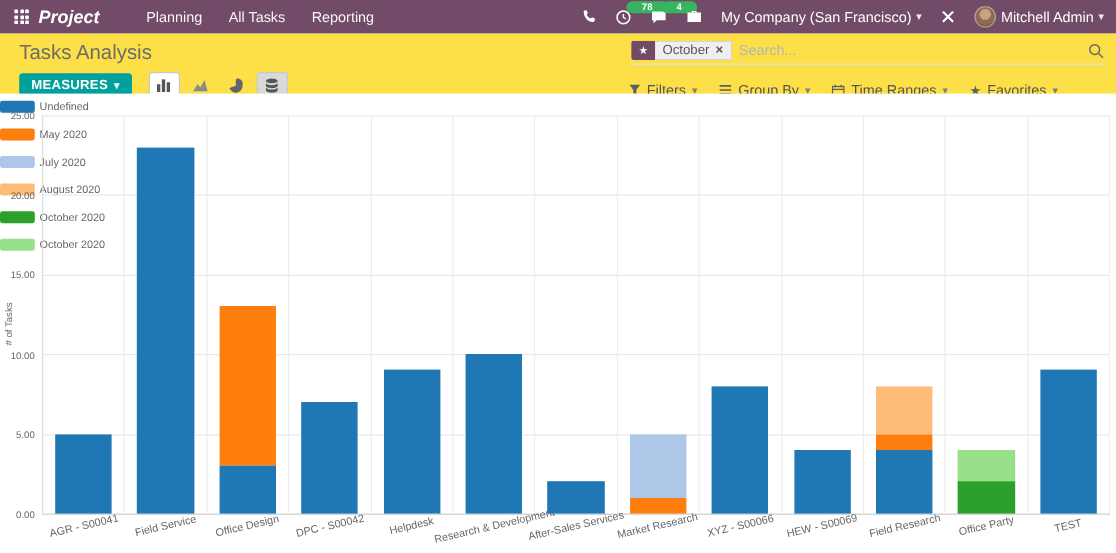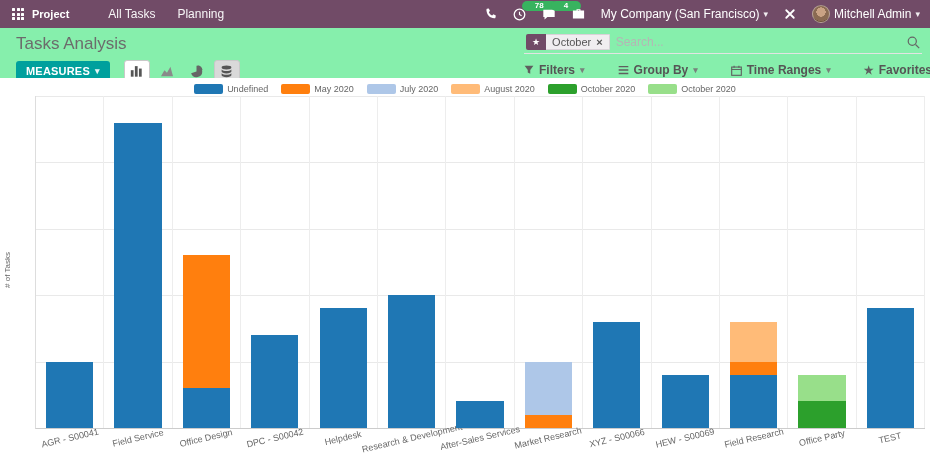--- a/index.html
+++ b/index.html
@@ -4,61 +4,61 @@
 <style>
   * { box-sizing: border-box; margin: 0; padding: 0; }
   html,body { width:930px; height:461px; overflow:hidden; background:#fff;
     font-family:"Liberation Sans", sans-serif; }
 
   
   .navbar { height:28px; background:var(--navbar-bg,#714b67); display:flex; align-items:center;
     color:#fff; font-size:12px; padding:0 10px; }
   .apps-grid { display:grid; grid-template-columns:repeat(3,3px); grid-gap:1.5px; margin:0 8px 0 2px; cursor:pointer; }
   .apps-grid i { width:3px; height:3px; background:#fff; border-radius:0.5px; }
-  .brand { font-weight:bold; font-size:11px; margin-right:28px; cursor:pointer; }
+  .brand { font-weight:bold; font-size:15px; margin-right:28px; cursor:pointer;font-style:italic; }
   .nav-item { padding:0 11px; line-height:28px; cursor:pointer; color:rgba(255,255,255,.95); }
   .nav-right { margin-left:auto; display:flex; align-items:center; gap:16px; }
   .nav-ico { position:relative; display:inline-flex; align-items:center; cursor:pointer; }
   .nav-ico svg { display:block; }
   .badge { position:absolute; top:-7px; left:9px; background:var(--badge-green,#38b35f); color:#fff;
     font-size:8px; font-weight:bold; border-radius:7px; padding:1px 13px; line-height:1; }
   .company, .user { display:flex; align-items:center; gap:4px; cursor:pointer; white-space:nowrap; }
   .caret { font-size:9px; opacity:.9; }
   .avatar { width:18px; height:18px; border-radius:50%;
     background:radial-gradient(circle at 50% 38%, #c9a284 0 36%, #8a6a52 37% 70%, #6f4f3a 71%); border:1px solid rgba(255,255,255,.4); }
 
   
   .control-panel { border-bottom:3px solid #ec4899; display:grid; grid-template-columns:1fr 398px;
-    padding:5px 8px 7px 16px; grid-row-gap:6px; background:#86efac; }
+    padding:5px 8px 7px 16px; grid-row-gap:6px; background:#fde047; }
   .page-title { font-size:17px; color:#6c6c6c; align-self:center; }
   .searchview { display:flex; align-items:center; border-bottom:1px solid #e3e3e3; padding:1px 2px 3px 2px; }
   .facet { display:inline-flex; align-items:stretch; margin-right:6px; border-radius:2px; overflow:hidden; }
   .facet-ico { background:var(--navbar-bg,#714b67); color:#fff; font-size:9px; display:flex; align-items:center; padding:0 6px; }
   .facet-val { background:#f0eef0; border:1px solid #d9d2d8; border-left:none; color:#555; font-size:11px;
     display:flex; align-items:center; gap:5px; padding:1px 6px; }
   .facet-x { color:#555; font-weight:bold; font-size:11px; cursor:pointer; }
   .search-input { flex:1; border:none; outline:none; font-size:12px; color:#444; background:transparent; }
   .search-input::placeholder { color:#b5b5b5; }
   .btn-measures { background:var(--accent-teal,#00a09d); color:#fff; border:none; border-radius:3px;
     font-size:11px; font-weight:bold; padding:4px 10px; cursor:pointer; display:inline-flex; align-items:center; gap:5px;
     font-family:"Liberation Sans", sans-serif; letter-spacing:.2px; }
   .left-tools { display:flex; align-items:center; gap:6px; }
   .chart-btns { display:flex; align-items:center; gap:4px; margin-left:8px; }
   .icon-btn { width:26px; height:22px; display:flex; align-items:center; justify-content:center;
     background:transparent; border:1px solid transparent; border-radius:3px; cursor:pointer; color:#666; }
   .icon-btn.sel-border { border-color:#c9c9c9; background:#fff; }
   .icon-btn.sel-fill { background:#d9d9d9; border-color:#c9c9c9; }
-  .filter-row { display:flex; align-items:flex-start; gap:33px; font-size:12px; color:#555; padding-top:3px;font-weight:bold; }
+  .filter-row { display:flex; align-items:flex-end; gap:18px; font-size:12px; color:#555; padding-top:3px; }
   .filter-btn { display:flex; align-items:center; gap:5px; cursor:pointer; white-space:nowrap; }
   .filter-btn .caret { color:#777; }
   .star-glyph { color:#5f5f5f; font-size:11px; }
 
   
   .chart { position:absolute; top:78px; left:0; right:0; bottom:0; background:#fff; }
-  .legend { position:absolute; top:6px; left:0; right:0; display:flex; justify-content:center; gap:13px; }
+  .legend { position:absolute; top:6px; left:0; right:0; display:flex; justify-content:center; gap:13px;flex-direction:column; }
   .legend-item { display:flex; align-items:center; gap:4px; font-size:9px; color:#666; cursor:pointer; }
   .swatch { width:29px; height:10px; border-radius:2px; display:inline-block; }
   .y-axis { position:absolute; left:0; top:18px; bottom:32px; width:32px; }
   .ytick { position:absolute; right:3px; width:100%; text-align:right; font-size:8px; color:#666; line-height:9px; }
   .ylab { position:absolute; left:3px; top:50%; transform:translateY(-50%) rotate(180deg);
     writing-mode:vertical-rl; font-size:8px; color:#666; }
   .plot { position:absolute; left:35px; right:5px; top:18px; bottom:32px;
     border-left:1px solid #ddd; border-bottom:1px solid #ccc; display:flex; }
   .hgrid { position:absolute; left:0; right:0; height:1px; background:#e9e9e9; }
   .col { flex:1; position:relative; border-right:1px solid #ededed; }
@@ -77,22 +77,23 @@
       <i></i>
       <i></i>
       <i></i>
       <i></i>
       <i></i>
       <i></i>
       <i></i>
       <i></i>
   </span>
   <span class="brand">Project</span>
+  <span class="nav-item">Planning</span>
   <span class="nav-item">All Tasks</span>
-  <span class="nav-item">Planning</span>
+  <span class="nav-item">Reporting</span>
 
   <span class="nav-right">
     <span class="nav-ico">
       <svg width="12" height="12" viewBox="0 0 16 16" fill="#fff">
           <path d="M2.5 1 5 0.6l1.6 3.2-1.5 1.7c.8 1.9 2.5 3.6 4.4 4.4l1.7-1.5 3.2 1.6-.4 2.5c-.2.8-.9 1.4-1.7 1.3C6.5 13.3 2.7 9.5 2 3.7c-.1-.8-.3-1.9.5-2.7z"></path>
         </svg>
     </span>
     <span class="nav-ico">
       <svg width="13" height="13" viewBox="0 0 16 16">
           <circle cx="8" cy="8" r="6.5" fill="none" stroke="#fff" stroke-width="1.6"></circle>
@@ -235,20 +236,28 @@
       <span class="legend-item">
         <span class="swatch" style="background: rgb(44, 160, 44);"></span>
         <span>October 2020</span>
       </span>
       <span class="legend-item">
         <span class="swatch" style="background: rgb(152, 223, 138);"></span>
         <span>October 2020</span>
       </span>
     </div>
   <div class="ylab"># of Tasks</div>
+  <div class="y-axis">
+      <div class="ytick" style="top: calc(0% - 4px);">25.00</div>
+      <div class="ytick" style="top: calc(20% - 4px);">20.00</div>
+      <div class="ytick" style="top: calc(40% - 4px);">15.00</div>
+      <div class="ytick" style="top: calc(60% - 4px);">10.00</div>
+      <div class="ytick" style="top: calc(80% - 4px);">5.00</div>
+      <div class="ytick" style="top: calc(100% - 4px);">0.00</div>
+    </div>
   <div class="plot">
     <div class="hgrid" style="top:0%"></div>
     <div class="hgrid" style="top:20%"></div>
     <div class="hgrid" style="top:40%"></div>
     <div class="hgrid" style="top:60%"></div>
     <div class="hgrid" style="top:80%"></div>
   <div class="col">
         <div class="bar">
           <div class="seg" title="Undefined: 5" style="height: 20%; background: rgb(31, 119, 180);"></div>
         </div>

